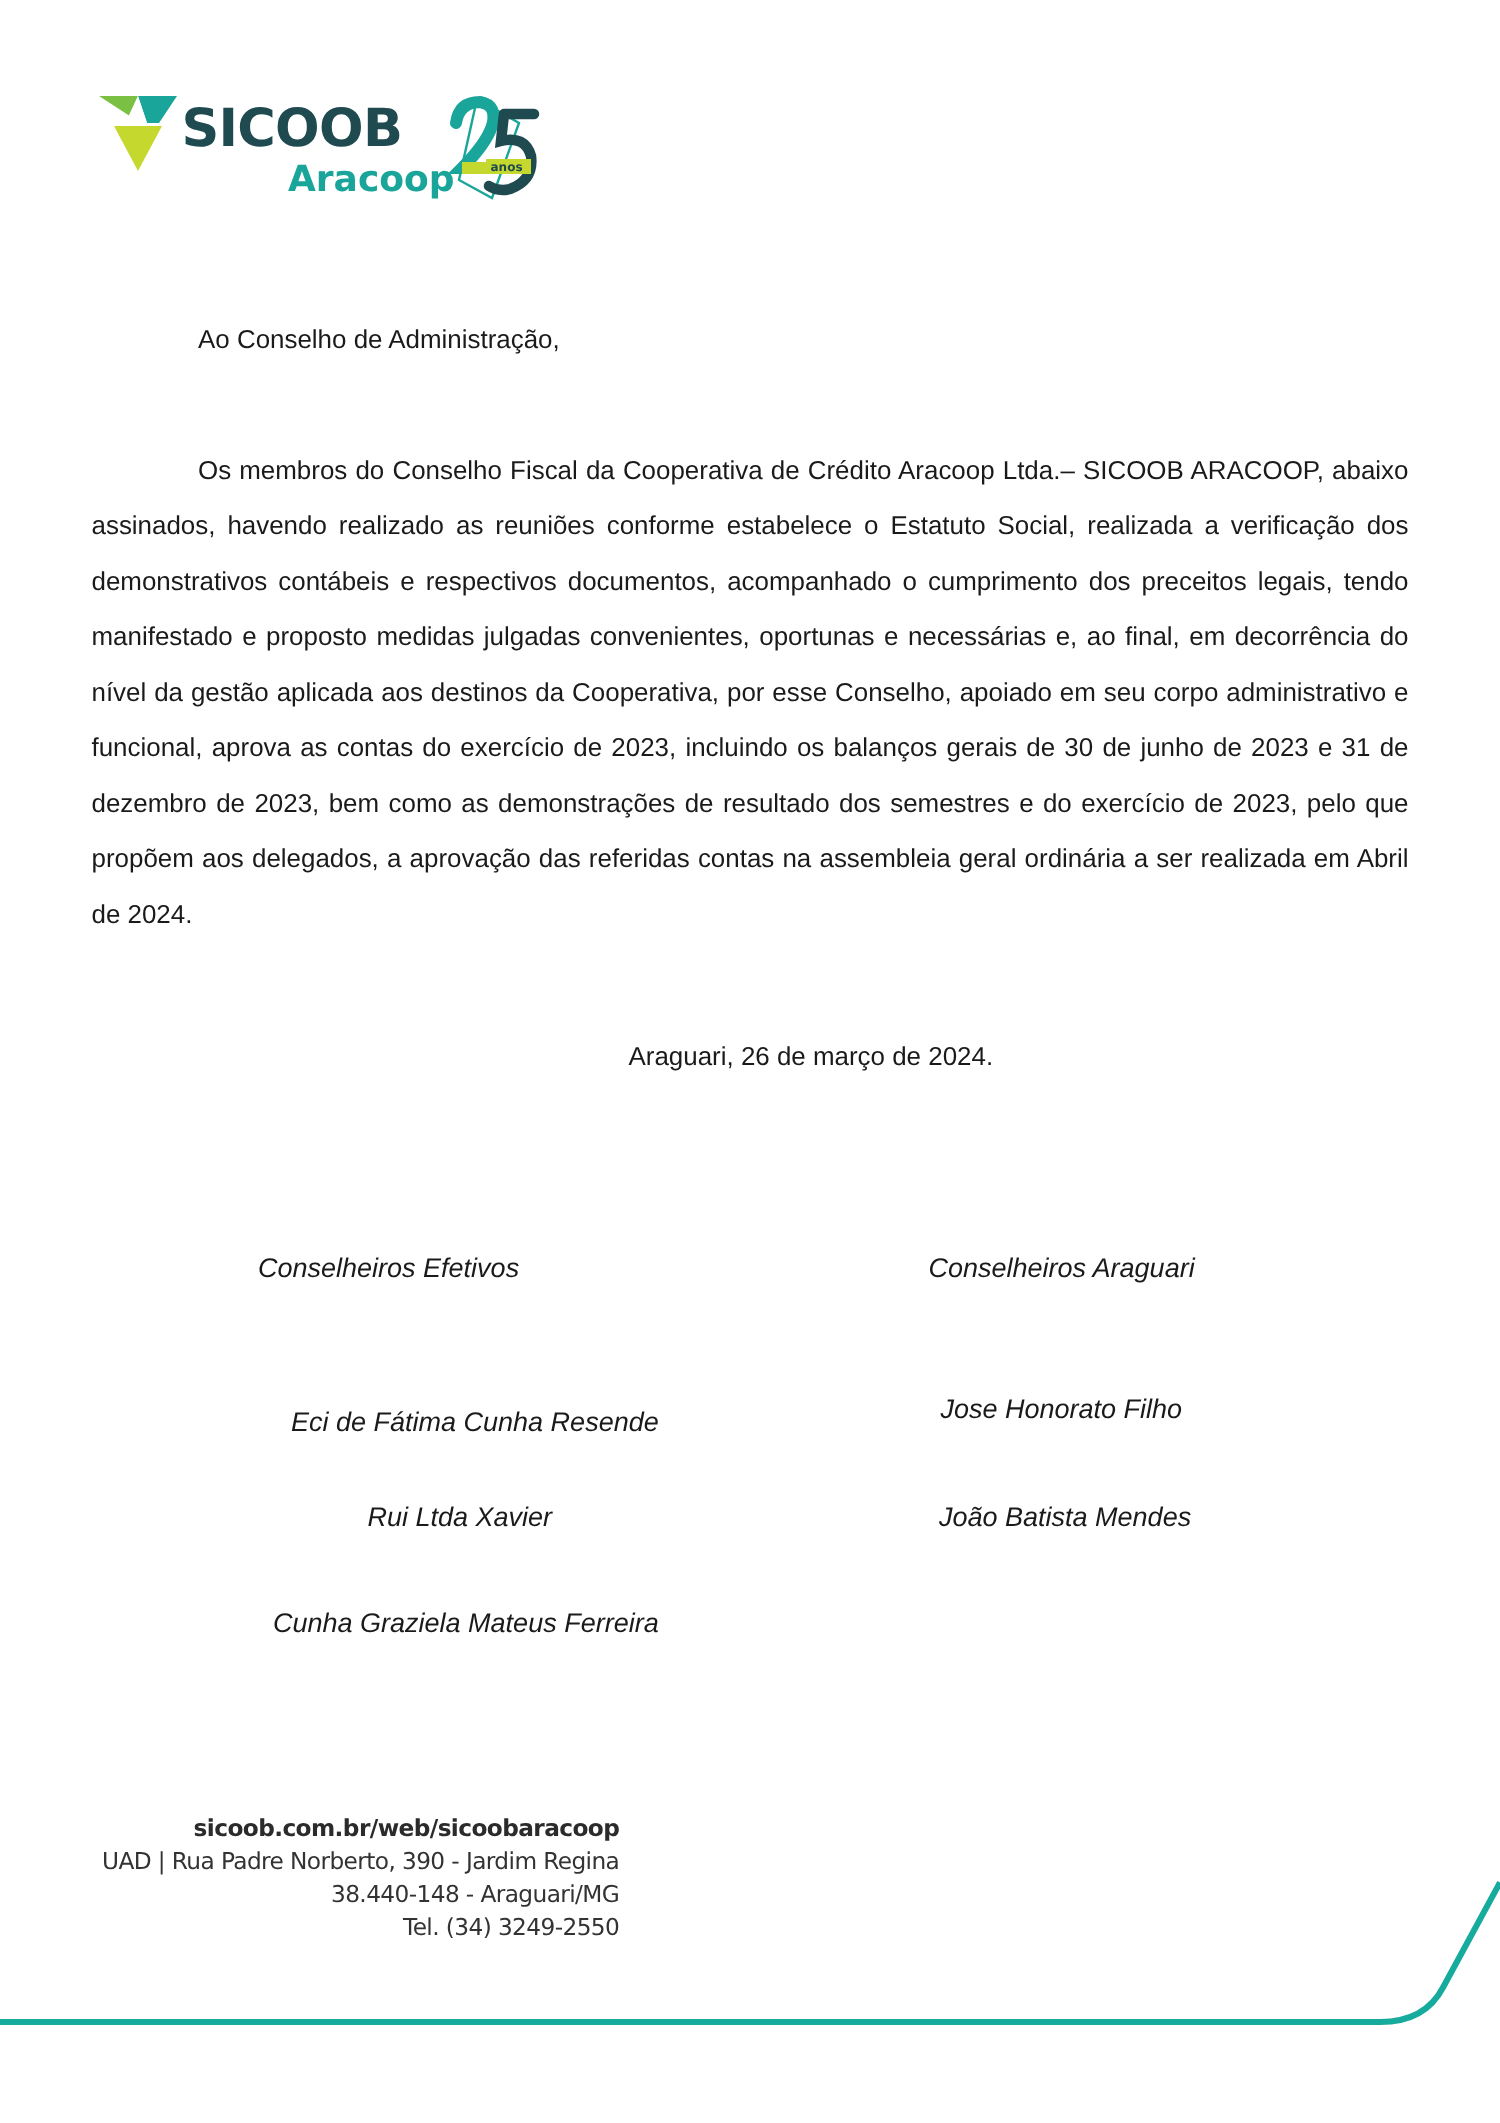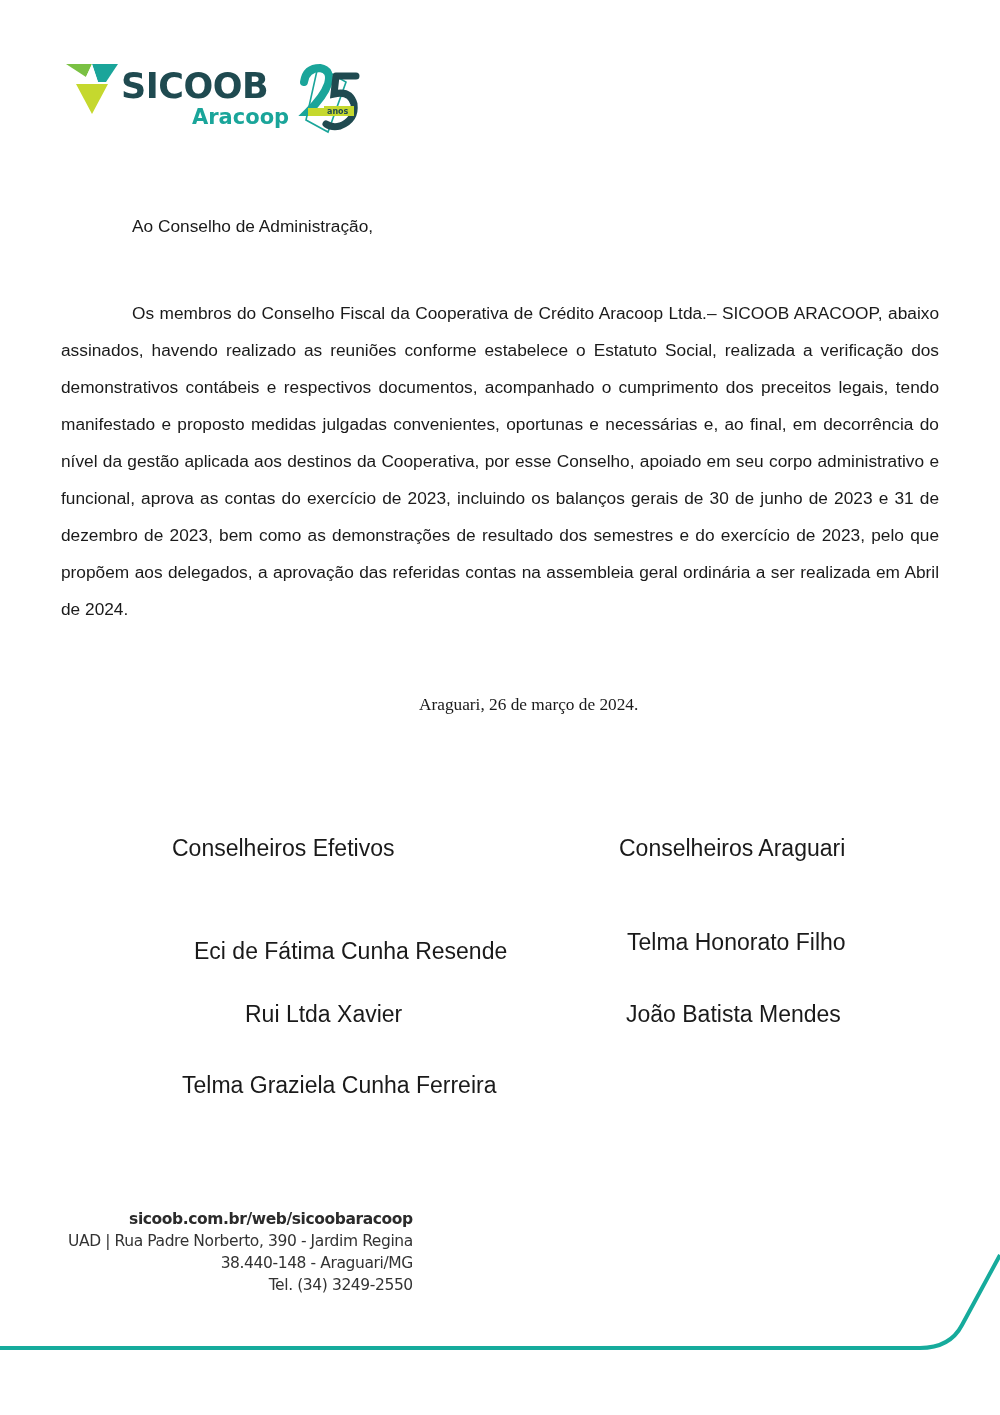--- a/index.html
+++ b/index.html
@@ -3,29 +3,29 @@
   <meta charset="utf-8">
   <style>
     html, body { margin: 0; padding: 0; background: #ffffff; }
     body { width: 1000px; height: 1415px; position: relative; overflow: hidden;
            font-family: "Liberation Sans", sans-serif; color: #1a1a1a; }
     .logo { position: absolute; left: 66px; top: 62px; width: 300px; height: 80px; }
     .logo svg { display: block; }
     .brand-word { position: absolute; left: 55px; top: 4px; font-family: "DejaVu Sans", sans-serif;
                   font-weight: bold; font-size: 35px; letter-spacing: -0.5px; color: #1f4a50; text-align: right; }
     .brand-sub { position: absolute; left: 126px; top: 43px; font-family: "DejaVu Sans", sans-serif;
-                 font-weight: bold; font-size: 21px; color: #1aa59a; }
+                 font-weight: bold; font-size: 24px; color: #1aa59a; }
     .anniv { position: absolute; left: 232px; top: 0px; }
 
     .doc-text { position: absolute; font-size: 17.3px; line-height: 37px; text-align: center; }
     .greeting { left: 132px; top: 208px; }
     .body-para { left: 61px; top: 295px; width: 878px; text-align: justify; text-indent: 71px; }
-    .date-line { left: 419px; top: 686px; font-family: Liberation Serif, serif; }
+    .date-line { left: 419px; top: 686px; }
 
-    .sig { position: absolute; font-size: 23px; white-space: nowrap; }
+    .sig { position: absolute; font-size: 18px; white-space: nowrap; font-style: italic; }
     .col-left-title { left: 172px; top: 835px; }
     .col-right-title { left: 619px; top: 835px; }
     .name-l1 { left: 194px; top: 938px; }
     .name-l2 { left: 245px; top: 1001px; }
     .name-l3 { left: 182px; top: 1072px; }
     .name-r1 { left: 627px; top: 929px; }
     .name-r2 { left: 626px; top: 1001px; }
 
     .footer { position: absolute; left: 68px; top: 1208px; font-family: "DejaVu Sans", sans-serif;
               font-size: 15.5px; line-height: 22px; color: #333; letter-spacing: -0.4px; text-align: right; }
@@ -55,22 +55,22 @@
 </div>
 
 <div class="doc-text greeting">Ao Conselho de Administração,</div>
 <div class="doc-text body-para">Os membros do Conselho Fiscal da Cooperativa de Crédito Aracoop Ltda.– SICOOB ARACOOP, abaixo assinados, havendo realizado as reuniões conforme estabelece o Estatuto Social, realizada a verificação dos demonstrativos contábeis e respectivos documentos, acompanhado o cumprimento dos preceitos legais, tendo manifestado e proposto medidas julgadas convenientes, oportunas e necessárias e, ao final, em decorrência do nível da gestão aplicada aos destinos da Cooperativa, por esse Conselho, apoiado em seu corpo administrativo e funcional, aprova as contas do exercício de 2023, incluindo os balanços gerais de 30 de junho de 2023 e 31 de dezembro de 2023, bem como as demonstrações de resultado dos semestres e do exercício de 2023, pelo que propõem aos delegados, a aprovação das referidas contas na assembleia geral ordinária a ser realizada em Abril de 2024.</div>
 <div class="doc-text date-line">Araguari, 26 de março de 2024.</div>
 
 <div class="sig col-left-title">Conselheiros Efetivos</div>
 <div class="sig col-right-title">Conselheiros Araguari</div>
 <div class="sig name-l1">Eci de Fátima Cunha Resende</div>
 <div class="sig name-l2">Rui Ltda Xavier</div>
-<div class="sig name-l3">Telma Graziela Cunha Ferreira</div>
-<div class="sig name-r1">Telma Honorato Filho</div>
+<div class="sig name-l3">Cunha Graziela Mateus Ferreira</div>
+<div class="sig name-r1">Jose Honorato Filho</div>
 <div class="sig name-r2">João Batista Mendes</div>
 
 <div class="footer">
   <div class="url">sicoob.com.br/web/sicoobaracoop</div>
   <div>UAD | Rua Padre Norberto, 390 - Jardim Regina</div>
   <div>38.440-148 - Araguari/MG</div>
   <div>Tel. (34) 3249-2550</div>
 </div>
 
 <svg class="footer-line" width="1000" height="1415" viewBox="0 0 1000 1415">

